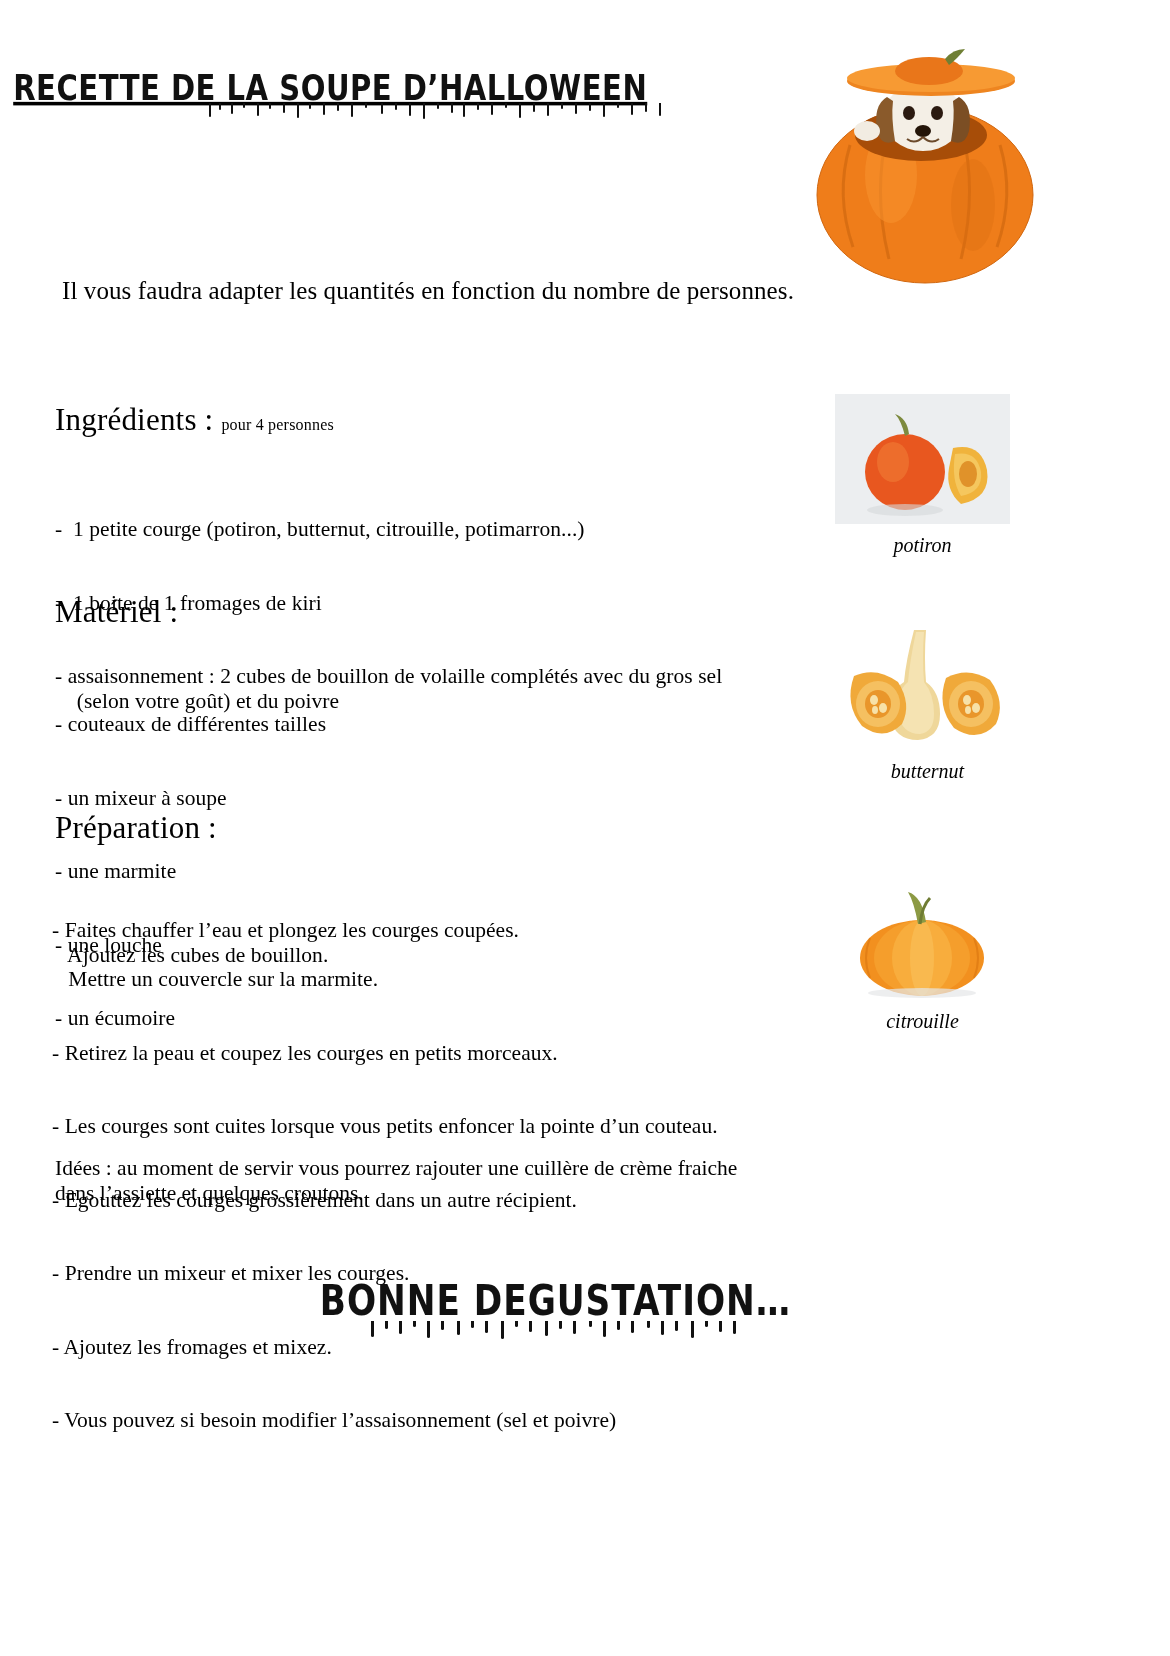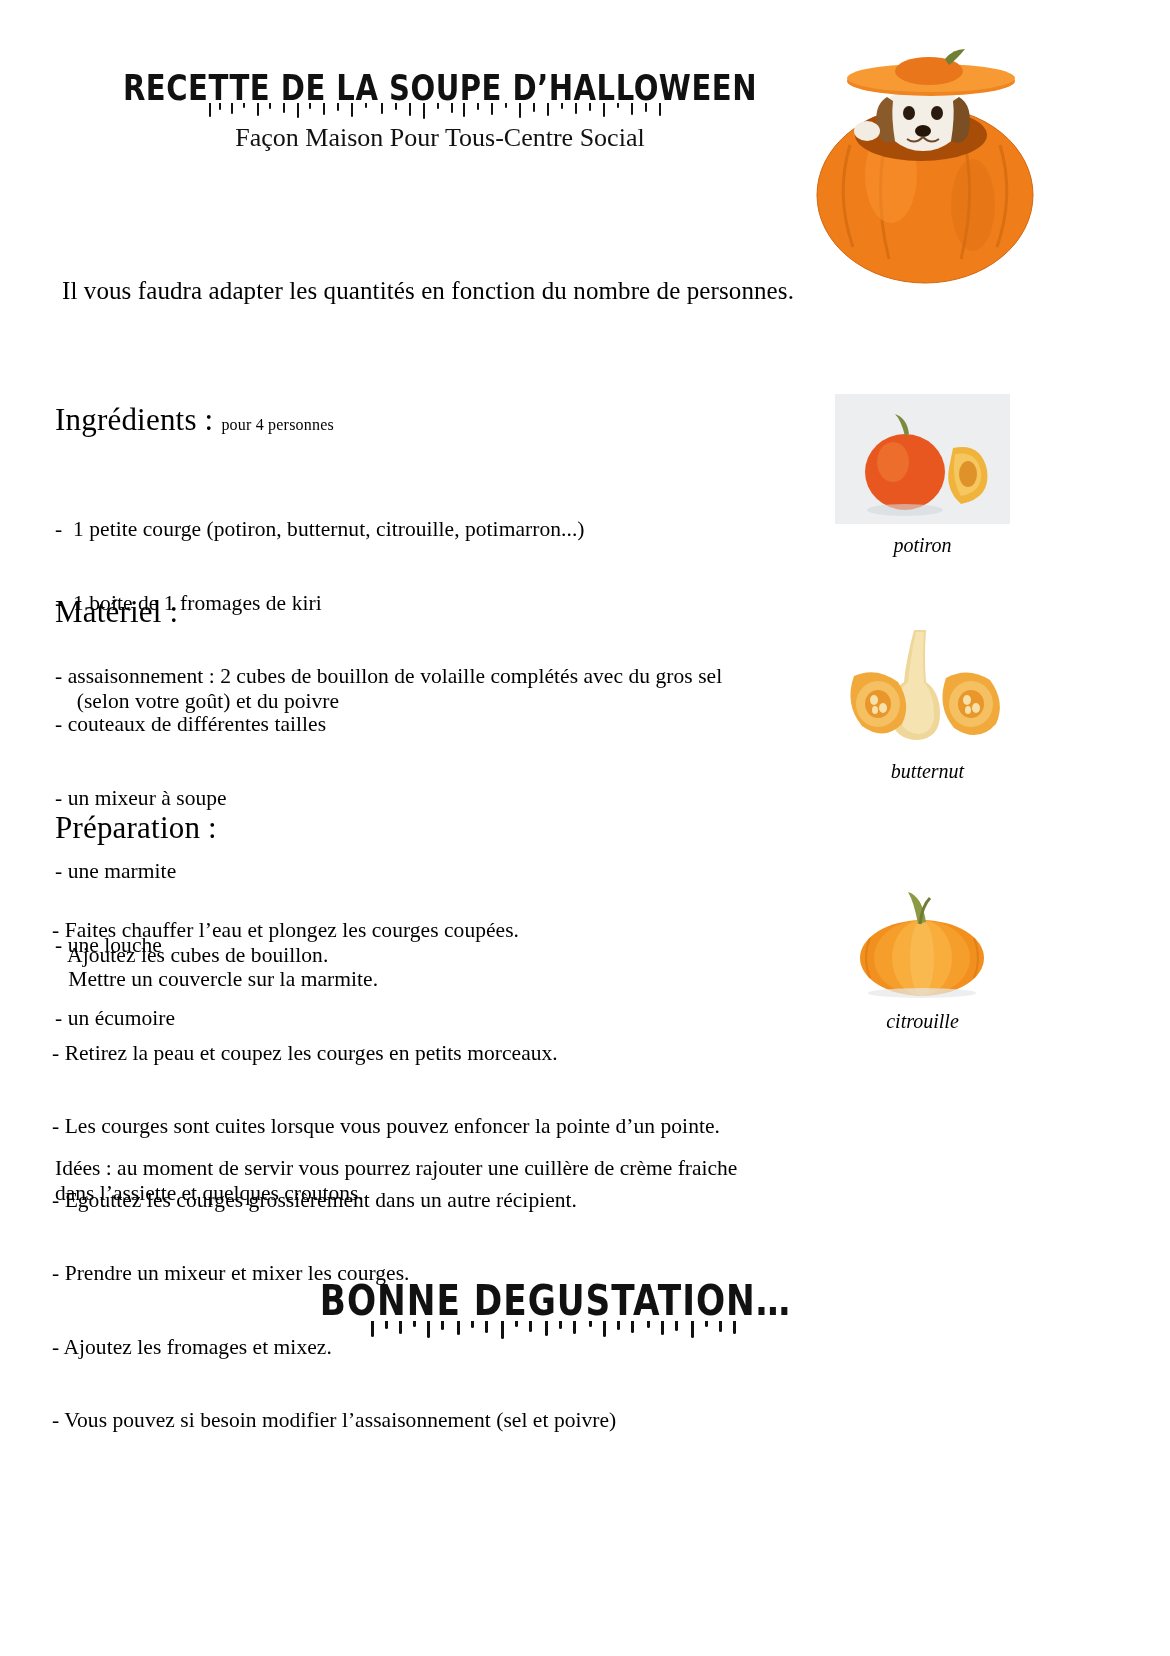--- a/index.html
+++ b/index.html
@@ -16,21 +16,22 @@
     font-family: "Liberation Serif", "DejaVu Serif", serif;
     color: #000000;
   }
 
   
   .header-block {
     position: absolute;
     left: 0;
     top: 70px;
     width: 880px;
-    text-align: center;
+    text-align: left;
+    text-decoration: underline;
   }
   .doc-title {
     font-family: "DejaVu Sans", sans-serif;
     font-weight: 700;
     font-size: 30px;
     letter-spacing: 0.5px;
     color: #111111;
     line-height: 1.0;
     transform: scaleY(1.18) scaleX(0.97);
     transform-origin: center top;
@@ -205,21 +206,20 @@
       <span style="left:342px;height:13px;"></span>
       <span style="left:356px;height:6px;"></span>
       <span style="left:370px;height:11px;"></span>
       <span style="left:384px;height:8px;"></span>
       <span style="left:398px;height:14px;"></span>
       <span style="left:412px;height:5px;"></span>
       <span style="left:426px;height:12px;"></span>
       <span style="left:440px;height:9px;"></span>
       <span style="left:454px;height:13px;"></span>
     </div>
-    <div class="doc-subtitle">Façon Maison Pour Tous-Centre Social</div>
   </div>
 
   <div class="dog-photo">
     <svg width="260" height="255" viewBox="0 0 260 255">
 
       <ellipse cx="130" cy="160" rx="108" ry="88" fill="#ef7d1a"></ellipse>
       <ellipse cx="130" cy="160" rx="108" ry="88" fill="none" stroke="#d1670f" stroke-width="1"></ellipse>
       <path d="M55 110 Q40 160 58 212" stroke="#d0680f" stroke-width="3" fill="none" opacity="0.7"></path>
       <path d="M92 98 Q78 160 94 224" stroke="#d0680f" stroke-width="3" fill="none" opacity="0.7"></path>
       <path d="M168 98 Q182 160 166 224" stroke="#d0680f" stroke-width="3" fill="none" opacity="0.7"></path>
@@ -273,21 +273,21 @@
   </div>
 
   <div class="sec-head head-preparation">
     <span>Préparation :</span>
   </div>
   <div class="list-block list-preparation">
     <span class="row">- Faites chauffer l’eau et plongez les courges coupées.
    Ajoutez les cubes de bouillon.
    Mettre un couvercle sur la marmite.</span>
     <span class="row">- Retirez la peau et coupez les courges en petits morceaux.</span>
-    <span class="row">- Les courges sont cuites lorsque vous pouvez enfoncer la pointe d’un pointe.</span>
+    <span class="row">- Les courges sont cuites lorsque vous petits enfoncer la pointe d’un couteau.</span>
     <span class="row">- Egouttez les courges grossièrement dans un autre récipient.</span>
     <span class="row">- Prendre un mixeur et mixer les courges.</span>
     <span class="row">- Ajoutez les fromages et mixez.</span>
     <span class="row">- Vous pouvez si besoin modifier l’assaisonnement (sel et poivre)</span>
   </div>
 
   <div class="idees-block">Idées : au moment de servir vous pourrez rajouter une cuillère de crème fraiche
 dans l’assiette et quelques croutons.</div>
 
   <div class="footer-block">

